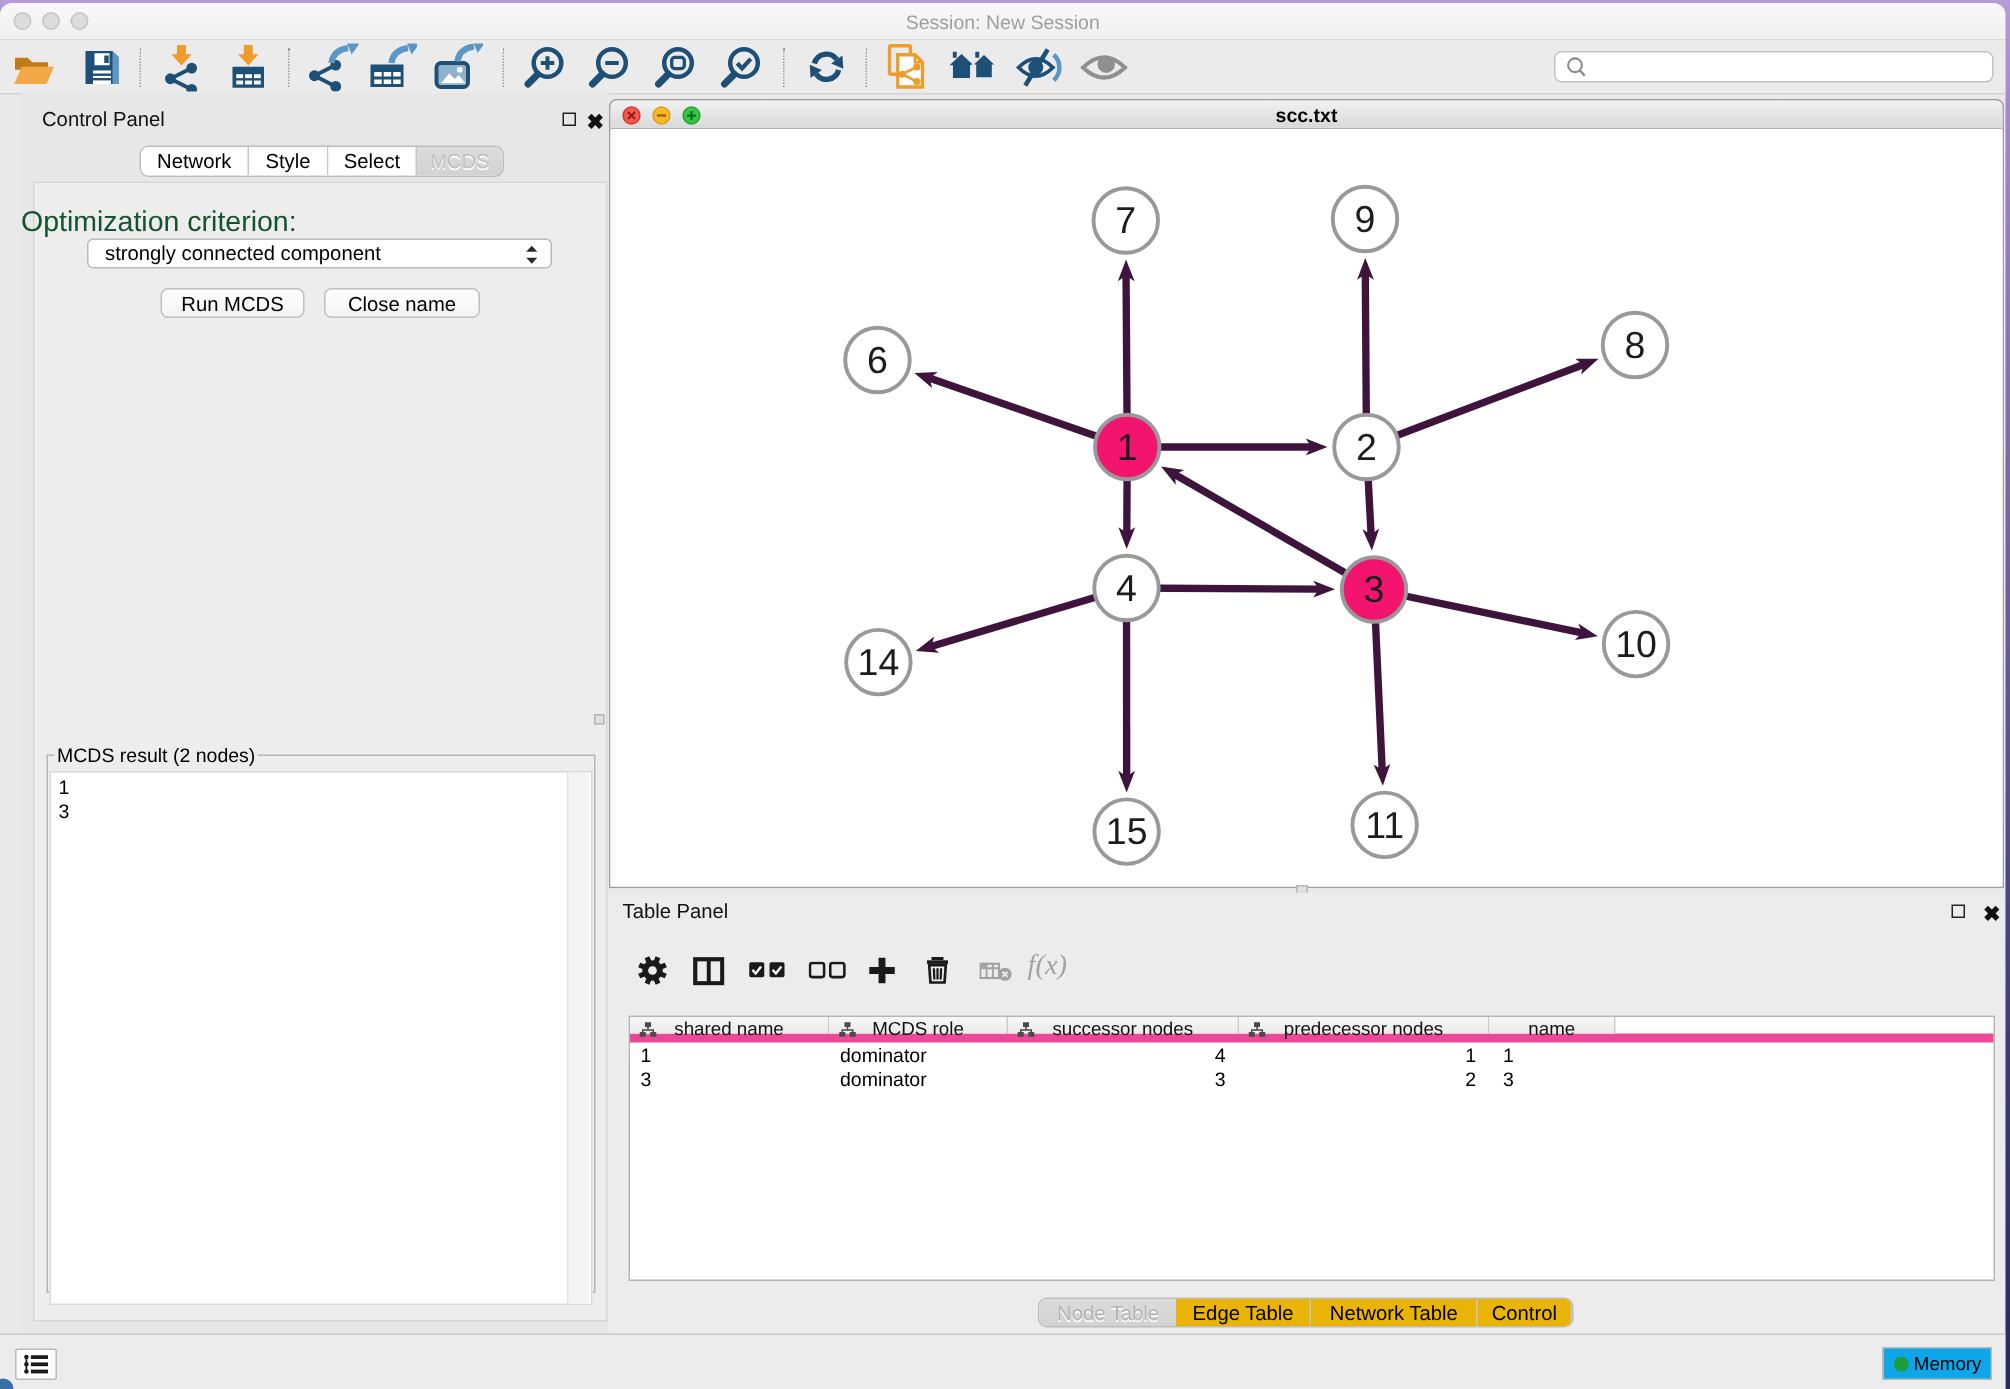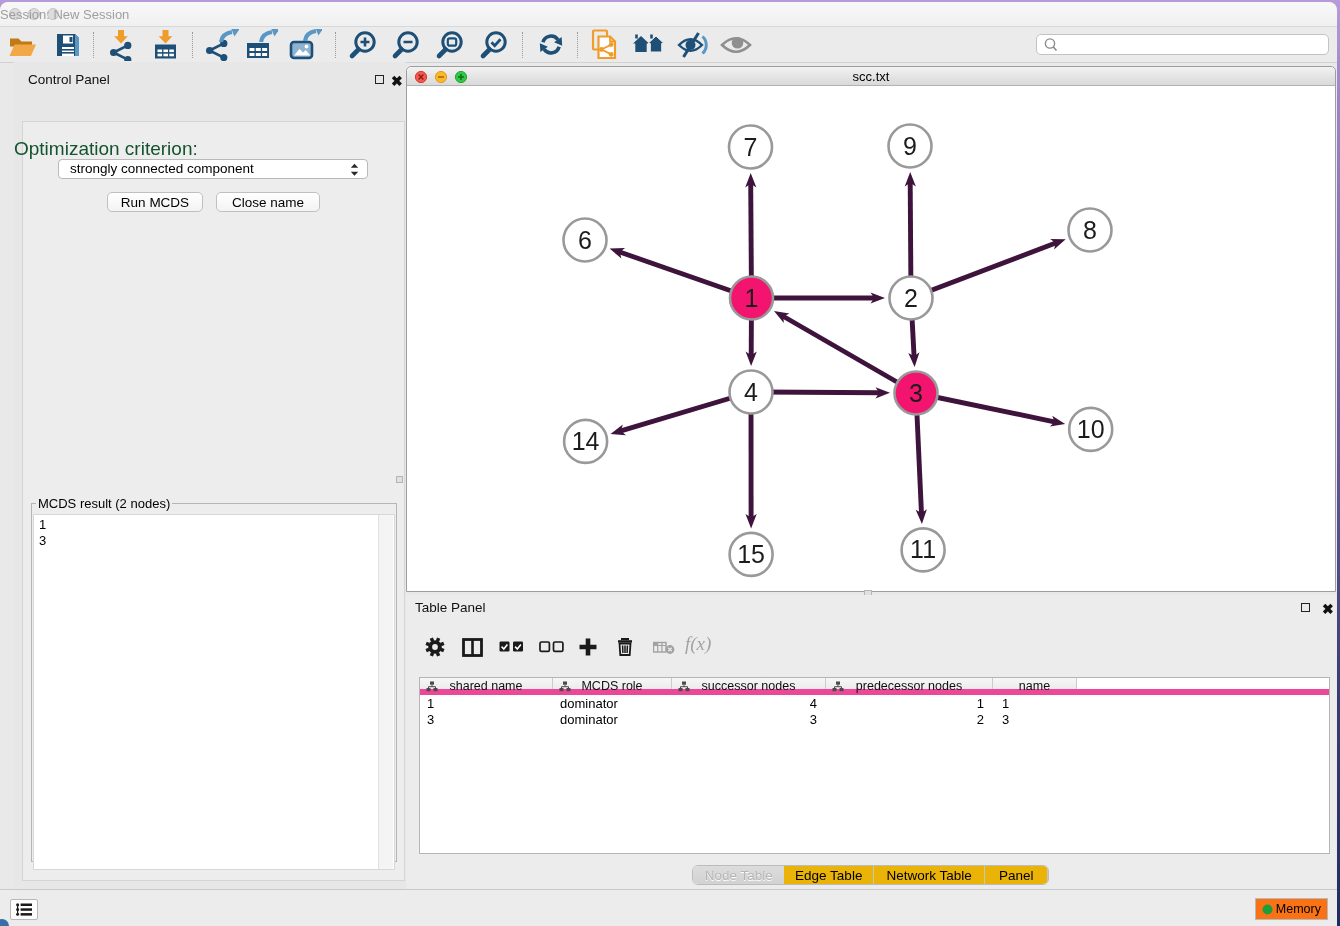--- a/index.html
+++ b/index.html
@@ -3,21 +3,21 @@
 *{margin:0;padding:0;box-sizing:border-box}
 html,body{width:1340px;height:926px;overflow:hidden}
 body{background:linear-gradient(180deg,#b59bd9 0%,#9f85c8 10%,#6b5a9b 45%,#3c3c74 75%,#202c5e 100%);
  font-family:"Liberation Sans",sans-serif;position:relative}
 .abs{position:absolute}
 #app{position:absolute;left:0;top:2px;width:1337px;height:924px;background:#e9e9e9;
  border-radius:8px 8px 0 0;overflow:hidden}
 #titlebar{position:absolute;left:0;top:0;width:100%;height:25px;
  background:linear-gradient(#f8f8f8,#f0f0f0);border-bottom:1px solid #d8d8d8;border-radius:8px 8px 0 0}
 .tl{position:absolute;top:6px;width:12px;height:12px;border-radius:50%;background:#dcdcdc;border:1px solid #c4c4c4}
-#wtitle{position:absolute;left:0;top:0;width:100%;line-height:25px;font-size:13px;color:#9e9e9e}
+#wtitle{position:absolute;left:0;top:0;width:100%;text-align:center;line-height:25px;font-size:13px;color:#9e9e9e}
 #toolbar{position:absolute;left:0;top:25px;width:100%;height:36px;background:#ebebeb;border-bottom:1px solid #d2d2d2}
 .sep{position:absolute;top:5px;height:26px;width:1px;border-left:1px dotted #9a9a9a}
 .ticon{position:absolute;top:1px}
 #search{position:absolute;left:1036px;top:7px;width:293px;height:21px;background:#fff;
  border:1px solid #c3c3c3;border-radius:5px}
 
 #cpanel{position:absolute;left:14px;top:60px;width:392px;height:828px;background:#e7e7e7}
 .phead{font-size:13.5px;color:#111}
 .tabstrip{position:absolute;display:flex;border:1px solid #bcbcbc;border-radius:6px;overflow:hidden;background:#fff}
 .tab{font-size:13.5px;color:#000;text-align:center;line-height:19px;background:#fff;border-right:1px solid #c6c6c6}
@@ -166,20 +166,26 @@
         <svg width="16" height="16" style="position:absolute;left:6px;top:2px" viewBox="0 0 16 16">
           <circle cx="7" cy="6.5" r="4.6" fill="none" stroke="#8a8a8a" stroke-width="1.4"></circle>
           <line x1="10.3" y1="10" x2="13.5" y2="13.5" stroke="#8a8a8a" stroke-width="1.6"></line>
         </svg>
       </div>
     </div>
 <div id="cpanel">
   <div class="phead abs" style="left:14px;top:10px">Control Panel</div>
   <div class="fl" style="left:361px;top:13px"></div>
   <div class="cl" style="left:377px;top:13px">✖</div>
+  <div class="tabstrip" style="left:79px;top:35px;width:243px;height:21px">
+    <div class="tab" style="width:72px">Network</div>
+    <div class="tab" style="width:53px">Style</div>
+    <div class="tab" style="width:59px">Select</div>
+    <div class="tab sel" style="width:57px">MCDS</div>
+  </div>
   <div class="abs" style="left:8px;top:59px;width:383px;height:760px;background:#ededed;border:1px solid #d5d5d5"></div>
   <div class="abs" style="left:0;top:76px;width:392px;text-align:left;font-size:19px;color:#14532d">Optimization criterion:</div>
   <div class="abs" style="left:44px;top:97px;width:310px;height:20px;background:#fff;border:1px solid #b9b9b9;border-radius:4px;font-size:13.5px;line-height:18px;padding-left:11px">strongly connected component
     <svg width="11" height="14" style="position:absolute;right:7px;top:2.5px" viewBox="0 0 11 14">
           <path d="M1.8 4.8 l3.7 -4 3.7 4 z M1.8 8.8 l3.7 4 3.7 -4 z" fill="#2a2a2a"></path>
         </svg>
   </div>
   <div class="btn" style="left:93px;top:130px;width:96px;height:20px;line-height:19px">Run MCDS</div>
   <div class="btn" style="left:202px;top:130px;width:104px;height:20px;line-height:19px">Close name</div>
   <fieldset class="abs" style="left:17px;top:434px;width:366px;height:366px;border:1px solid #b5b5b5;background:#ededed">
@@ -191,21 +197,21 @@
 <div id="netwin" class="abs" style="left:406px;top:64px;width:930px;height:526px;border:1px solid #9e9e9e;border-radius:5px 5px 0 0;background:#fff">
   <div class="abs" style="left:0;top:0;width:100%;height:19px;background:linear-gradient(#f2f2f2,#d9d9d9);border-bottom:1px solid #b2b2b2;border-radius:5px 5px 0 0">
     <svg width="70" height="16" style="position:absolute;left:6px;top:1.5px" viewBox="0 0 70 16">
       <circle cx="8" cy="8" r="5.6" fill="#f45951" stroke="#d8362c" stroke-width="1"></circle>
       <path d="M5.6 5.6 l4.8 4.8 M10.4 5.6 l-4.8 4.8" stroke="#8c1f14" stroke-width="1.4"></path>
       <circle cx="28" cy="8" r="5.6" fill="#fcb826" stroke="#df9d1e" stroke-width="1"></circle>
       <path d="M25 8 h6" stroke="#9a6a07" stroke-width="1.6"></path>
       <circle cx="48" cy="8" r="5.6" fill="#33c748" stroke="#26a233" stroke-width="1"></circle>
       <path d="M45 8 h6 M48 5 v6" stroke="#106e1a" stroke-width="1.5"></path>
     </svg>
-    <div class="abs" style="left:0;top:0;width:100%;text-align:center;line-height:19px;font-size:13px;font-weight:normal;color:#000">scc.txt</div>
+    <div class="abs" style="left:0;top:0;width:100%;text-align:center;line-height:19px;font-size:13px;font-weight:bold;color:#000">scc.txt</div>
   </div>
   <div class="abs" style="left:0;top:20px;width:928px;height:504px;background:#fff;overflow:hidden">
   <svg width="930" height="504" viewBox="0 0 930 504" style="position:absolute;left:0;top:0" font-family="Liberation Sans, sans-serif">
           <line x1="344.5" y1="211.0" x2="343.7" y2="96.0" stroke="#3E143C" stroke-width="4.9"></line>
           <polygon points="343.7,86.0 349.4,100.5 343.7,96.8 338.2,100.5" fill="#3E143C"></polygon>
           <line x1="344.5" y1="211.0" x2="212.0" y2="164.8" stroke="#3E143C" stroke-width="4.9"></line>
           <polygon points="202.6,161.6 218.1,161.0 212.8,165.1 214.4,171.6" fill="#3E143C"></polygon>
           <line x1="344.5" y1="211.0" x2="468.0" y2="211.0" stroke="#3E143C" stroke-width="4.9"></line>
           <polygon points="478.0,211.0 463.5,216.6 467.2,211.0 463.5,205.4" fill="#3E143C"></polygon>
           <line x1="344.5" y1="211.0" x2="344.2" y2="269.0" stroke="#3E143C" stroke-width="4.9"></line>
@@ -350,35 +356,35 @@
     <div class="rcell" style="left:7px;top:34px">3</div>
     <div class="rcell" style="left:140px;top:34px">dominator</div>
     <div class="rcell" style="left:252px;top:34px;width:145px;text-align:right">3</div>
     <div class="rcell" style="left:406px;top:34px;width:158px;text-align:right">2</div>
     <div class="rcell" style="left:582px;top:34px">3</div>
   </div>
   <div class="tabstrip" style="left:286px;top:270px;width:357px;height:20px">
     <div class="btab sel" style="width:92px">Node Table</div>
     <div class="btab" style="width:90px">Edge Table</div>
     <div class="btab" style="width:112px">Network Table</div>
-    <div class="btab" style="width:63px">Panel</div>
+    <div class="btab" style="width:63px">Control</div>
   </div>
 </div>
 <div class="abs" style="left:0;top:887px;width:1337px;height:37px;background:#ececec;border-top:1px solid #c9c9c9">
  <div class="abs" style="left:10px;top:9px;width:28px;height:21px;background:#fdfdfd;border:1px solid #b9b9b9;border-radius:2px">
   <svg width="16" height="13" viewBox="0 0 16 13" style="position:absolute;left:5px;top:3px">
    <line x1="1.6" y1="1.7" x2="1.6" y2="11.3" stroke="#1a1a1a" stroke-width="1.2"></line>
           <g fill="#1a1a1a">
             <circle cx="1.6" cy="1.7" r="1.5"></circle>
             <circle cx="1.6" cy="6.5" r="1.5"></circle>
             <circle cx="1.6" cy="11.3" r="1.5"></circle>
             <rect x="4.6" y="0.5" width="11.4" height="2.5"></rect>
             <rect x="4.6" y="5.3" width="11.4" height="2.5"></rect>
             <rect x="4.6" y="10.1" width="11.4" height="2.5"></rect>
           </g>
         </svg>
  </div>
- <div class="abs" style="left:1255px;top:8px;width:73px;height:22px;background:#f97316;border:1px solid #b9b9b9;font-size:12.5px;line-height:21px;text-align:right;padding-right:6px">
+ <div class="abs" style="left:1255px;top:8px;width:73px;height:22px;background:#0ea5e9;border:1px solid #b9b9b9;font-size:12.5px;line-height:21px;text-align:right;padding-right:6px">
   <svg width="11" height="11" viewBox="0 0 11 11" style="position:absolute;left:6px;top:5px">
           <circle cx="5.5" cy="5.5" r="5" fill="#1d9e3c"></circle>
         </svg>Memory</div>
 </div>
 <div style="position:absolute;left:-5px;top:917px;width:14px;height:14px;border-radius:50%;background:#3a6ea8"></div>
   </div>
 </body></html>

